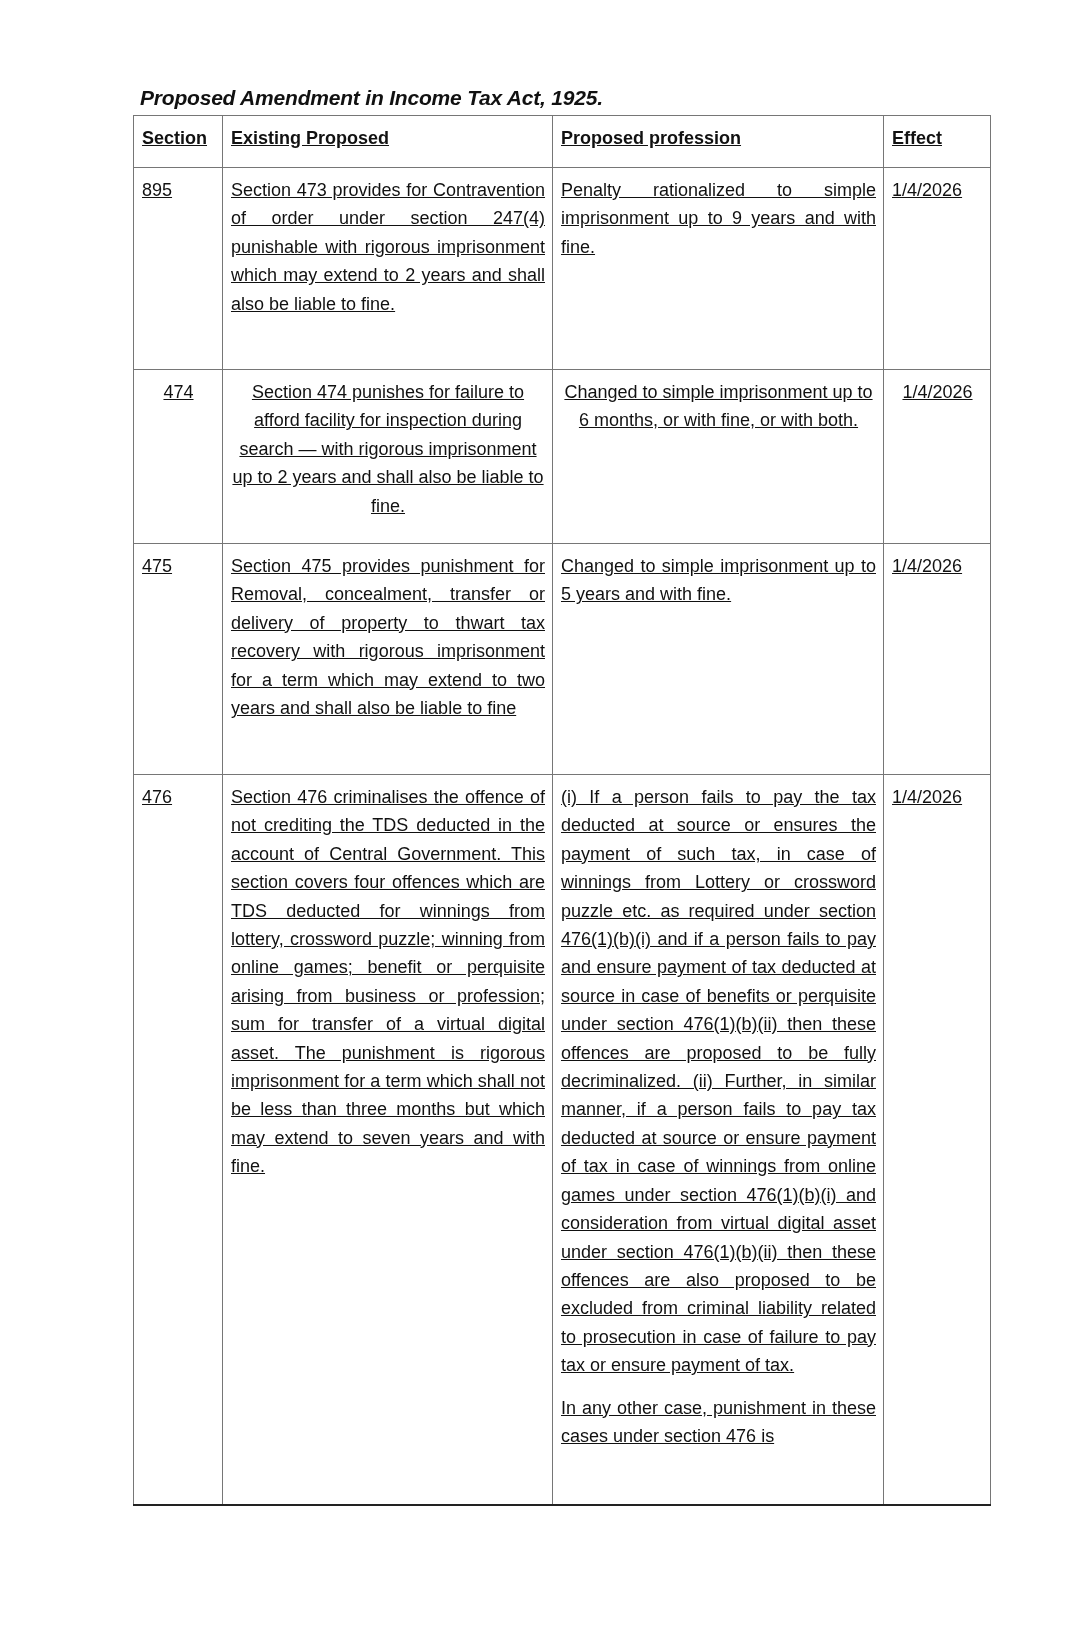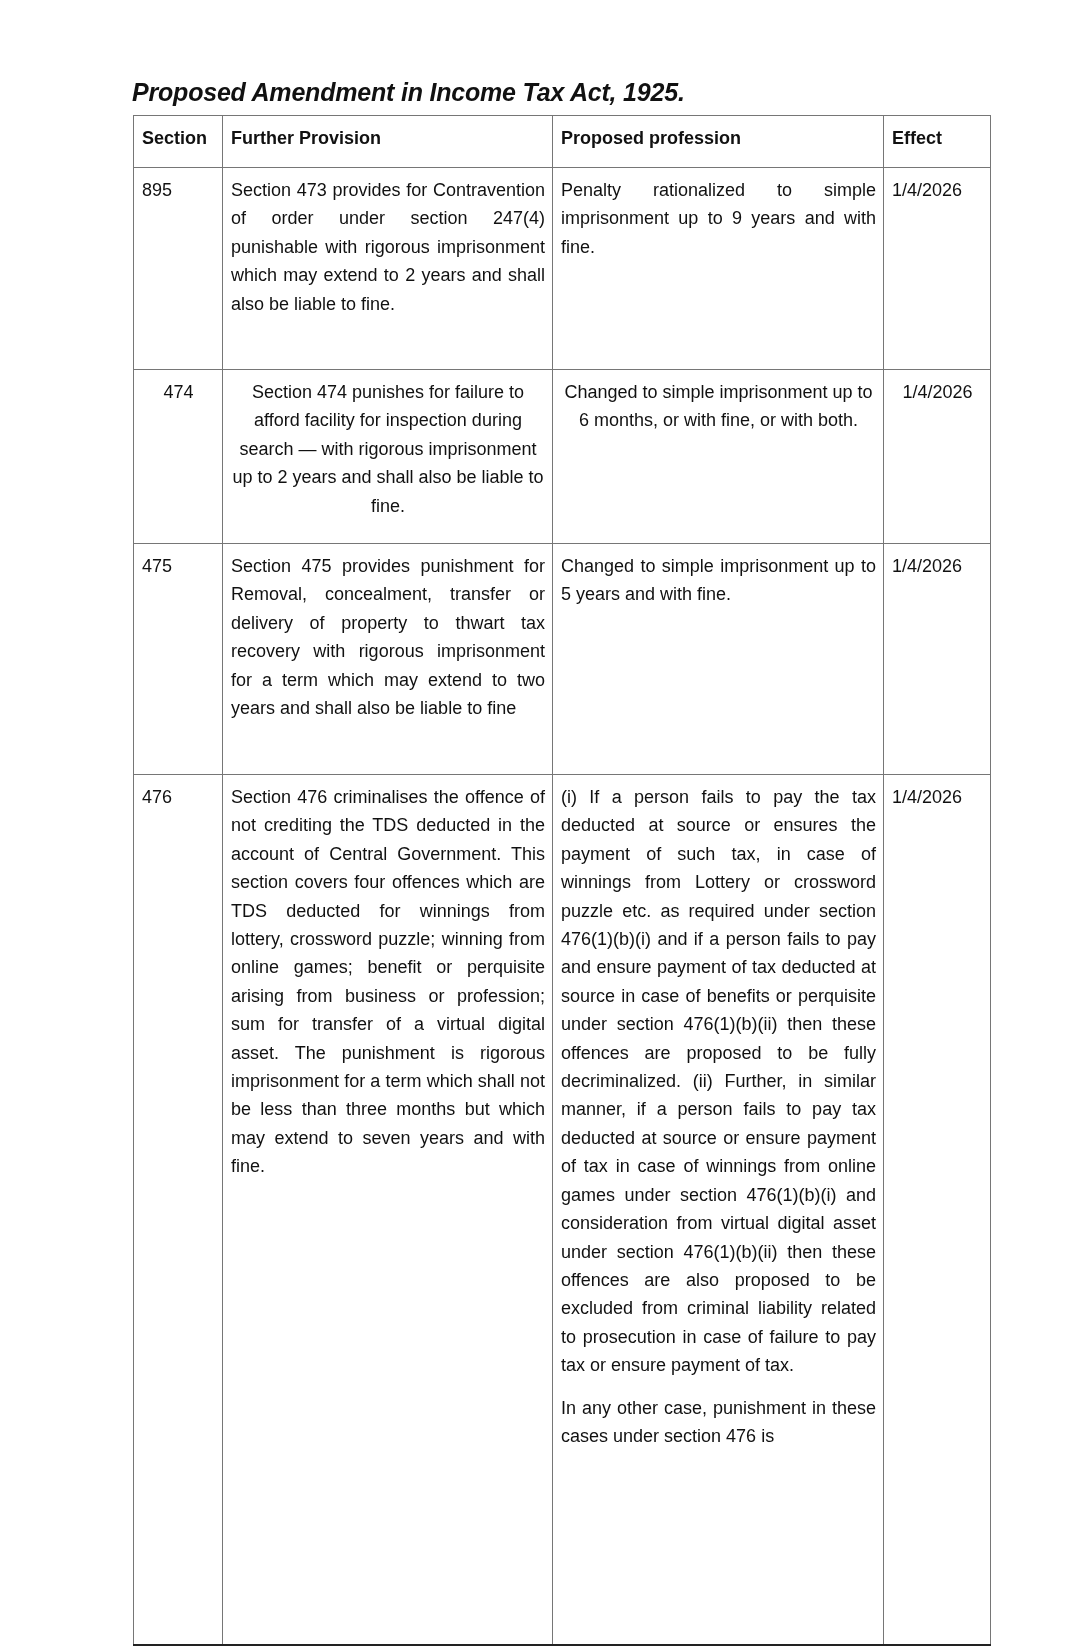--- a/index.html
+++ b/index.html
@@ -12,76 +12,77 @@
       height: 1650px;
       position: relative;
       overflow: hidden;
       font-family: "Liberation Sans", "DejaVu Sans", sans-serif;
       color: #111111;
     }
     .doc-title {
       position: absolute;
       left: 124px;
       top: 70px;
-      font-size: 25px;
+      font-size: 21px;
       font-weight: bold;
       font-style: italic;
       letter-spacing: -0.2px;
-      margin: 8px;
+      margin: 16px;
     }
     table.amend {
       position: absolute;
       left: 133px;
       top: 115px;
       width: 857px;
       border-collapse: collapse;
       table-layout: fixed;
       font-size: 18px;
       line-height: 28.4px;
     }
     table.amend th, table.amend td {
       border: 1.5px solid #767676;
       vertical-align: top;
       padding: 8px 7px 12px 8px;
+      text-decoration: underline;
     }
     table.amend th {
       text-align: left;
       font-weight: bold;
       height: 52px;
       box-sizing: border-box;
     }
     col.c-sec { width: 89px; }
     col.c-ex { width: 330px; }
     col.c-prop { width: 331px; }
     col.c-eff { width: 107px; }
     td.just { text-align: justify; margin-left: 36px; }
     td.just p { margin: 0; }
     td.just p + p { margin-top: 14px; }
     tr.r473 td { height: 202px; box-sizing: border-box; }
     tr.r474 td { height: 174px; box-sizing: border-box; text-align: center; }
     tr.r475 td { height: 231px; box-sizing: border-box; }
-    tr.r476 td { height: 870px; box-sizing: border-box; }
+    tr.r476 td { height: 730px; box-sizing: border-box; }
     table.amend tr:last-child td { border-bottom: 2px solid #222222; }
   </style>
 </head>
 <body>
 
 <h1 class="doc-title">Proposed Amendment in Income Tax Act, 1925.</h1>
 
 <table class="amend">
   <colgroup>
     <col class="c-sec">
       <col class="c-ex">
       <col class="c-prop">
       <col class="c-eff">
   </colgroup>
   <thead>
     <tr>
       <th>Section</th>
-      <th>Further Provision</th>
+      <th>Existing Proposed</th>
       <th>Proposed profession</th>
       <th>Effect</th>
     </tr>
   </thead>
   <tbody>
     <tr class="r473">
       <td>895</td>
       <td class="just">Section 473 provides for Contravention of order under section 247(4) punishable with rigorous imprisonment which may extend to 2 years and shall also be liable to fine.</td>
       <td class="just">
         <p>Penalty rationalized to simple imprisonment up to 9 years and with fine.</p>

